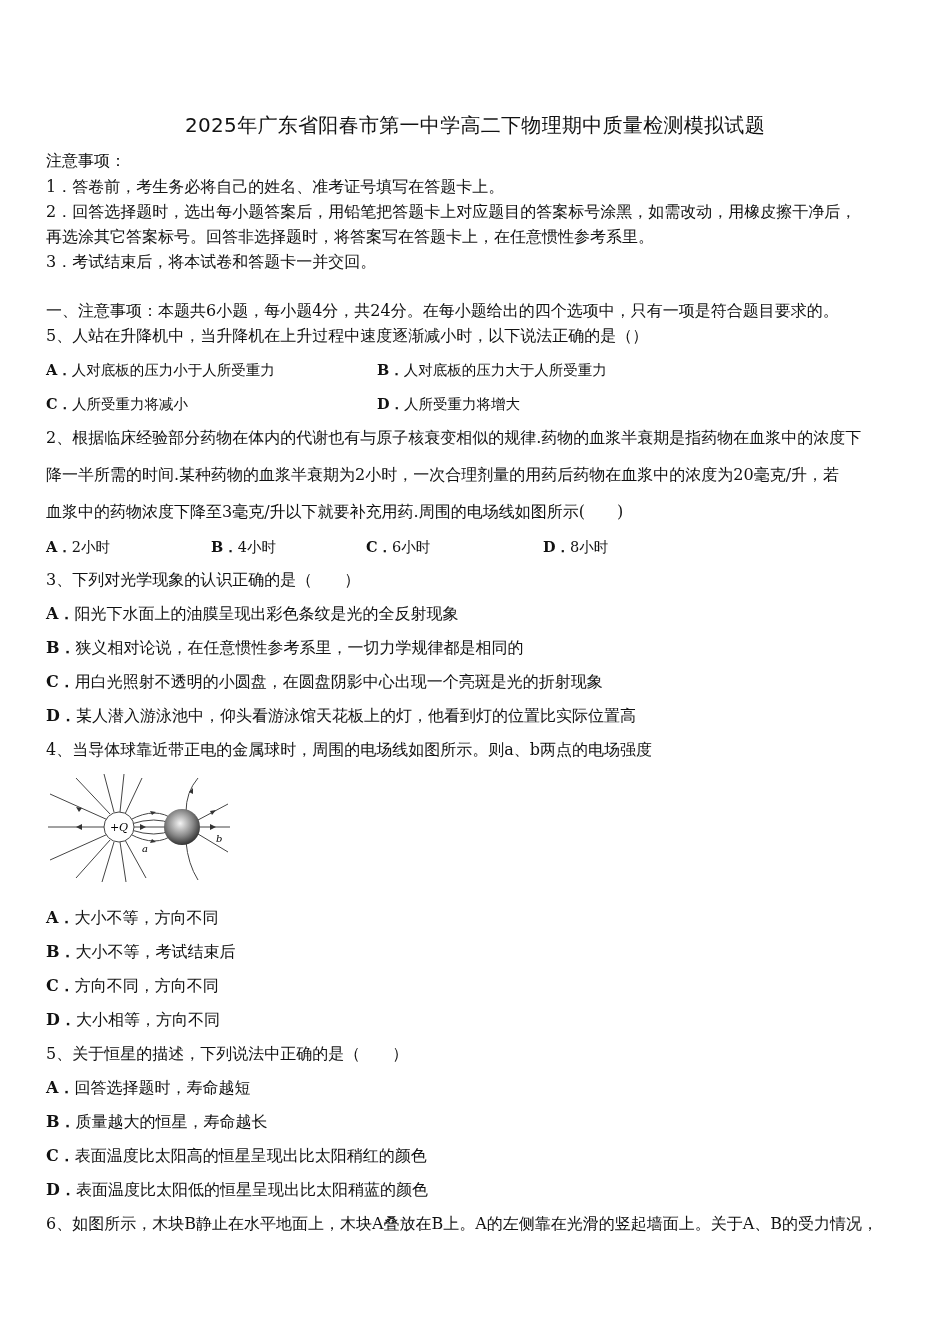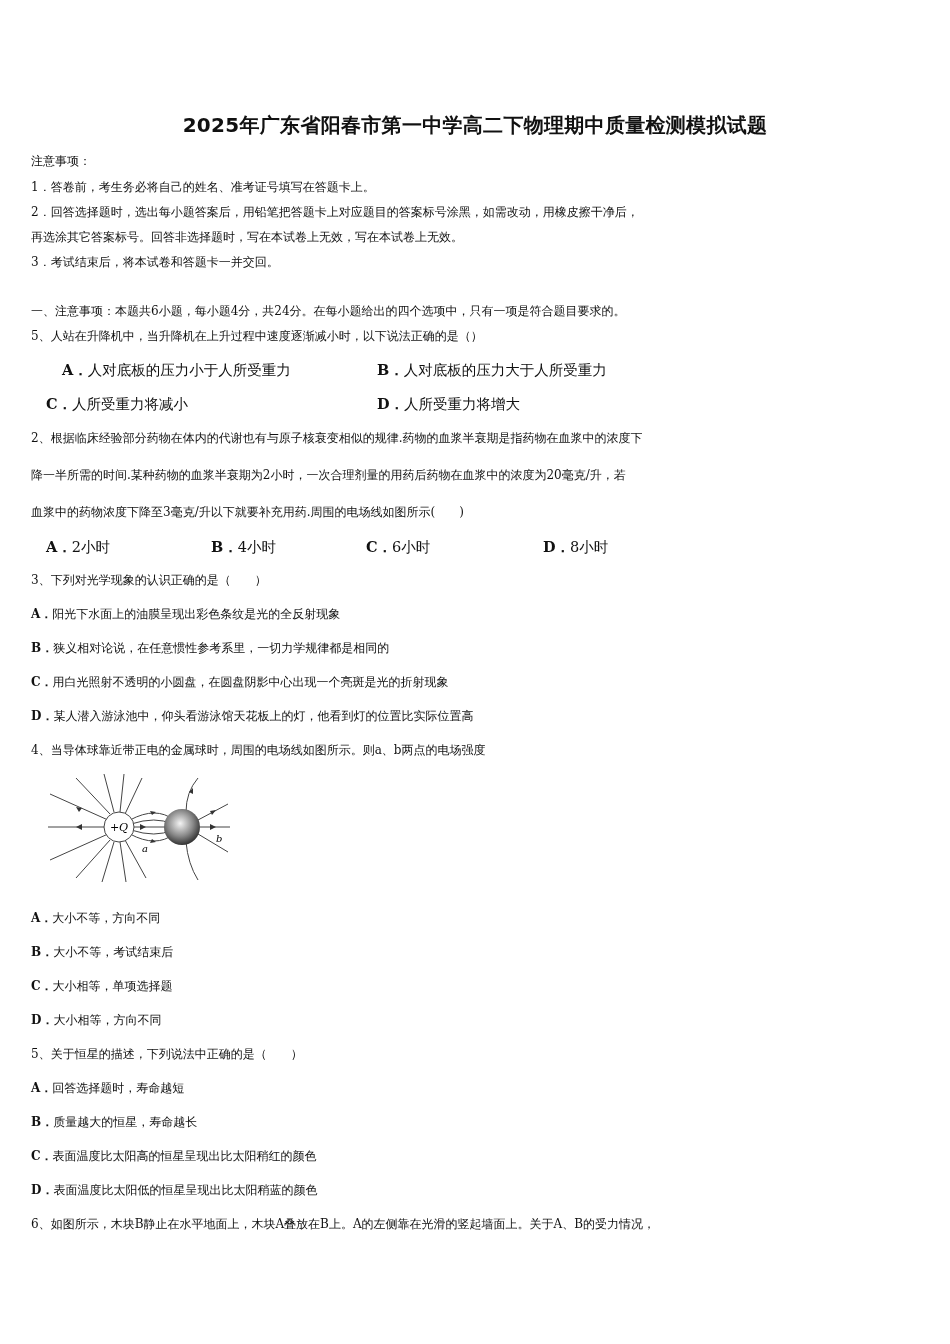--- a/index.html
+++ b/index.html
@@ -1,42 +1,42 @@
 <!DOCTYPE html>
 <html><head>
 <meta charset="utf-8">
 <style>
   html, body { margin: 0; padding: 0; background: #ffffff; }
   body { width: 950px; height: 1344px; position: relative; overflow: hidden;
          font-family: "DejaVu Serif", "Liberation Serif", serif; color: #111; }
   .title { position: absolute; top: 112px; left: 0; width: 950px; text-align: center;
-           font-family: "DejaVu Sans", "Liberation Sans", sans-serif; font-weight: bold;
+           font-family: "DejaVu Sans", "Liberation Sans", sans-serif; font-weight: normal;
            font-size: 20px; letter-spacing: 0.3px; }
-  .line { position: absolute; left: 31px; font-size: 12px; white-space: nowrap; line-height: 20px; }
+  .line { position: absolute; left: 46px; font-size: 16px; white-space: nowrap; line-height: 20px; }
   .opt-row { position: absolute; left: 46px; font-size: 14.5px; white-space: nowrap; line-height: 20px; }
   .opt-row span.opt { position: absolute; top: 0; }
   .lbl { font-weight: bold; }
   .figure { position: absolute; left: 46px; top: 772px; width: 186px; height: 112px; }
 </style>
 </head>
 <body>
 
 <div class="title">2025年广东省阳春市第一中学高二下物理期中质量检测模拟试题</div>
 
 <div class="line" style="top:151px">注意事项：</div>
 <div class="line" style="top:177px">1．答卷前，考生务必将自己的姓名、准考证号填写在答题卡上。</div>
 <div class="line" style="top:202px">2．回答选择题时，选出每小题答案后，用铅笔把答题卡上对应题目的答案标号涂黑，如需改动，用橡皮擦干净后，</div>
-<div class="line" style="top:227px">再选涂其它答案标号。回答非选择题时，写在本试卷上无效，写在本试卷上无效。</div>
+<div class="line" style="top:227px">再选涂其它答案标号。回答非选择题时，将答案写在答题卡上，在任意惯性参考系里。</div>
 <div class="line" style="top:252px">3．考试结束后，将本试卷和答题卡一并交回。</div>
 
 <div class="line" style="top:301px">一、注意事项：本题共6小题，每小题4分，共24分。在每小题给出的四个选项中，只有一项是符合题目要求的。</div>
 
 <div class="line" style="top:326px">5、人站在升降机中，当升降机在上升过程中速度逐渐减小时，以下说法正确的是（）</div>
 <div class="opt-row" style="top:360px; width:700px;">
-  <span class="opt" style="left:16px"><span class="lbl">A．</span><span>人对底板的压力小于人所受重力</span></span>
+  <span class="opt" style="left:0"><span class="lbl">A．</span><span>人对底板的压力小于人所受重力</span></span>
   <span class="opt" style="left:331px"><span class="lbl">B．</span><span>人对底板的压力大于人所受重力</span></span>
 </div>
 <div class="opt-row" style="top:394px; width:700px;">
   <span class="opt" style="left:0"><span class="lbl">C．</span><span>人所受重力将减小</span></span>
   <span class="opt" style="left:331px"><span class="lbl">D．</span><span>人所受重力将增大</span></span>
 </div>
 
 <div class="line" style="top:428px">2、根据临床经验部分药物在体内的代谢也有与原子核衰变相似的规律.药物的血浆半衰期是指药物在血浆中的浓度下</div>
 <div class="line" style="top:465px">降一半所需的时间.某种药物的血浆半衰期为2小时，一次合理剂量的用药后药物在血浆中的浓度为20毫克/升，若</div>
 <div class="line" style="top:502px">血浆中的药物浓度下降至3毫克/升以下就要补充用药.周围的电场线如图所示(　　)</div>
@@ -103,21 +103,21 @@
       </radialGradient>
     </defs>
     <circle cx="136" cy="55" r="18" fill="url(#g)"></circle>
     <text x="96" y="80" font-size="10" font-style="italic" font-family="DejaVu Serif, serif">a</text>
     <text x="170" y="70" font-size="10" font-style="italic" font-family="DejaVu Serif, serif">b</text>
   </svg>
 </div>
 
 <div class="line" style="top:908px"><span class="lbl">A．</span><span>大小不等，方向不同</span></div>
 <div class="line" style="top:942px"><span class="lbl">B．</span><span>大小不等，考试结束后</span></div>
-<div class="line" style="top:976px"><span class="lbl">C．</span><span>大小相等，单项选择题</span></div>
+<div class="line" style="top:976px"><span class="lbl">C．</span><span>方向不同，方向不同</span></div>
 <div class="line" style="top:1010px"><span class="lbl">D．</span><span>大小相等，方向不同</span></div>
 
 <div class="line" style="top:1044px">5、关于恒星的描述，下列说法中正确的是（　　）</div>
 <div class="line" style="top:1078px"><span class="lbl">A．</span><span>回答选择题时，寿命越短</span></div>
 <div class="line" style="top:1112px"><span class="lbl">B．</span><span>质量越大的恒星，寿命越长</span></div>
 <div class="line" style="top:1146px"><span class="lbl">C．</span><span>表面温度比太阳高的恒星呈现出比太阳稍红的颜色</span></div>
 <div class="line" style="top:1180px"><span class="lbl">D．</span><span>表面温度比太阳低的恒星呈现出比太阳稍蓝的颜色</span></div>
 
 <div class="line" style="top:1214px">6、如图所示，木块B静止在水平地面上，木块A叠放在B上。A的左侧靠在光滑的竖起墙面上。关于A、B的受力情况，</div>
 

